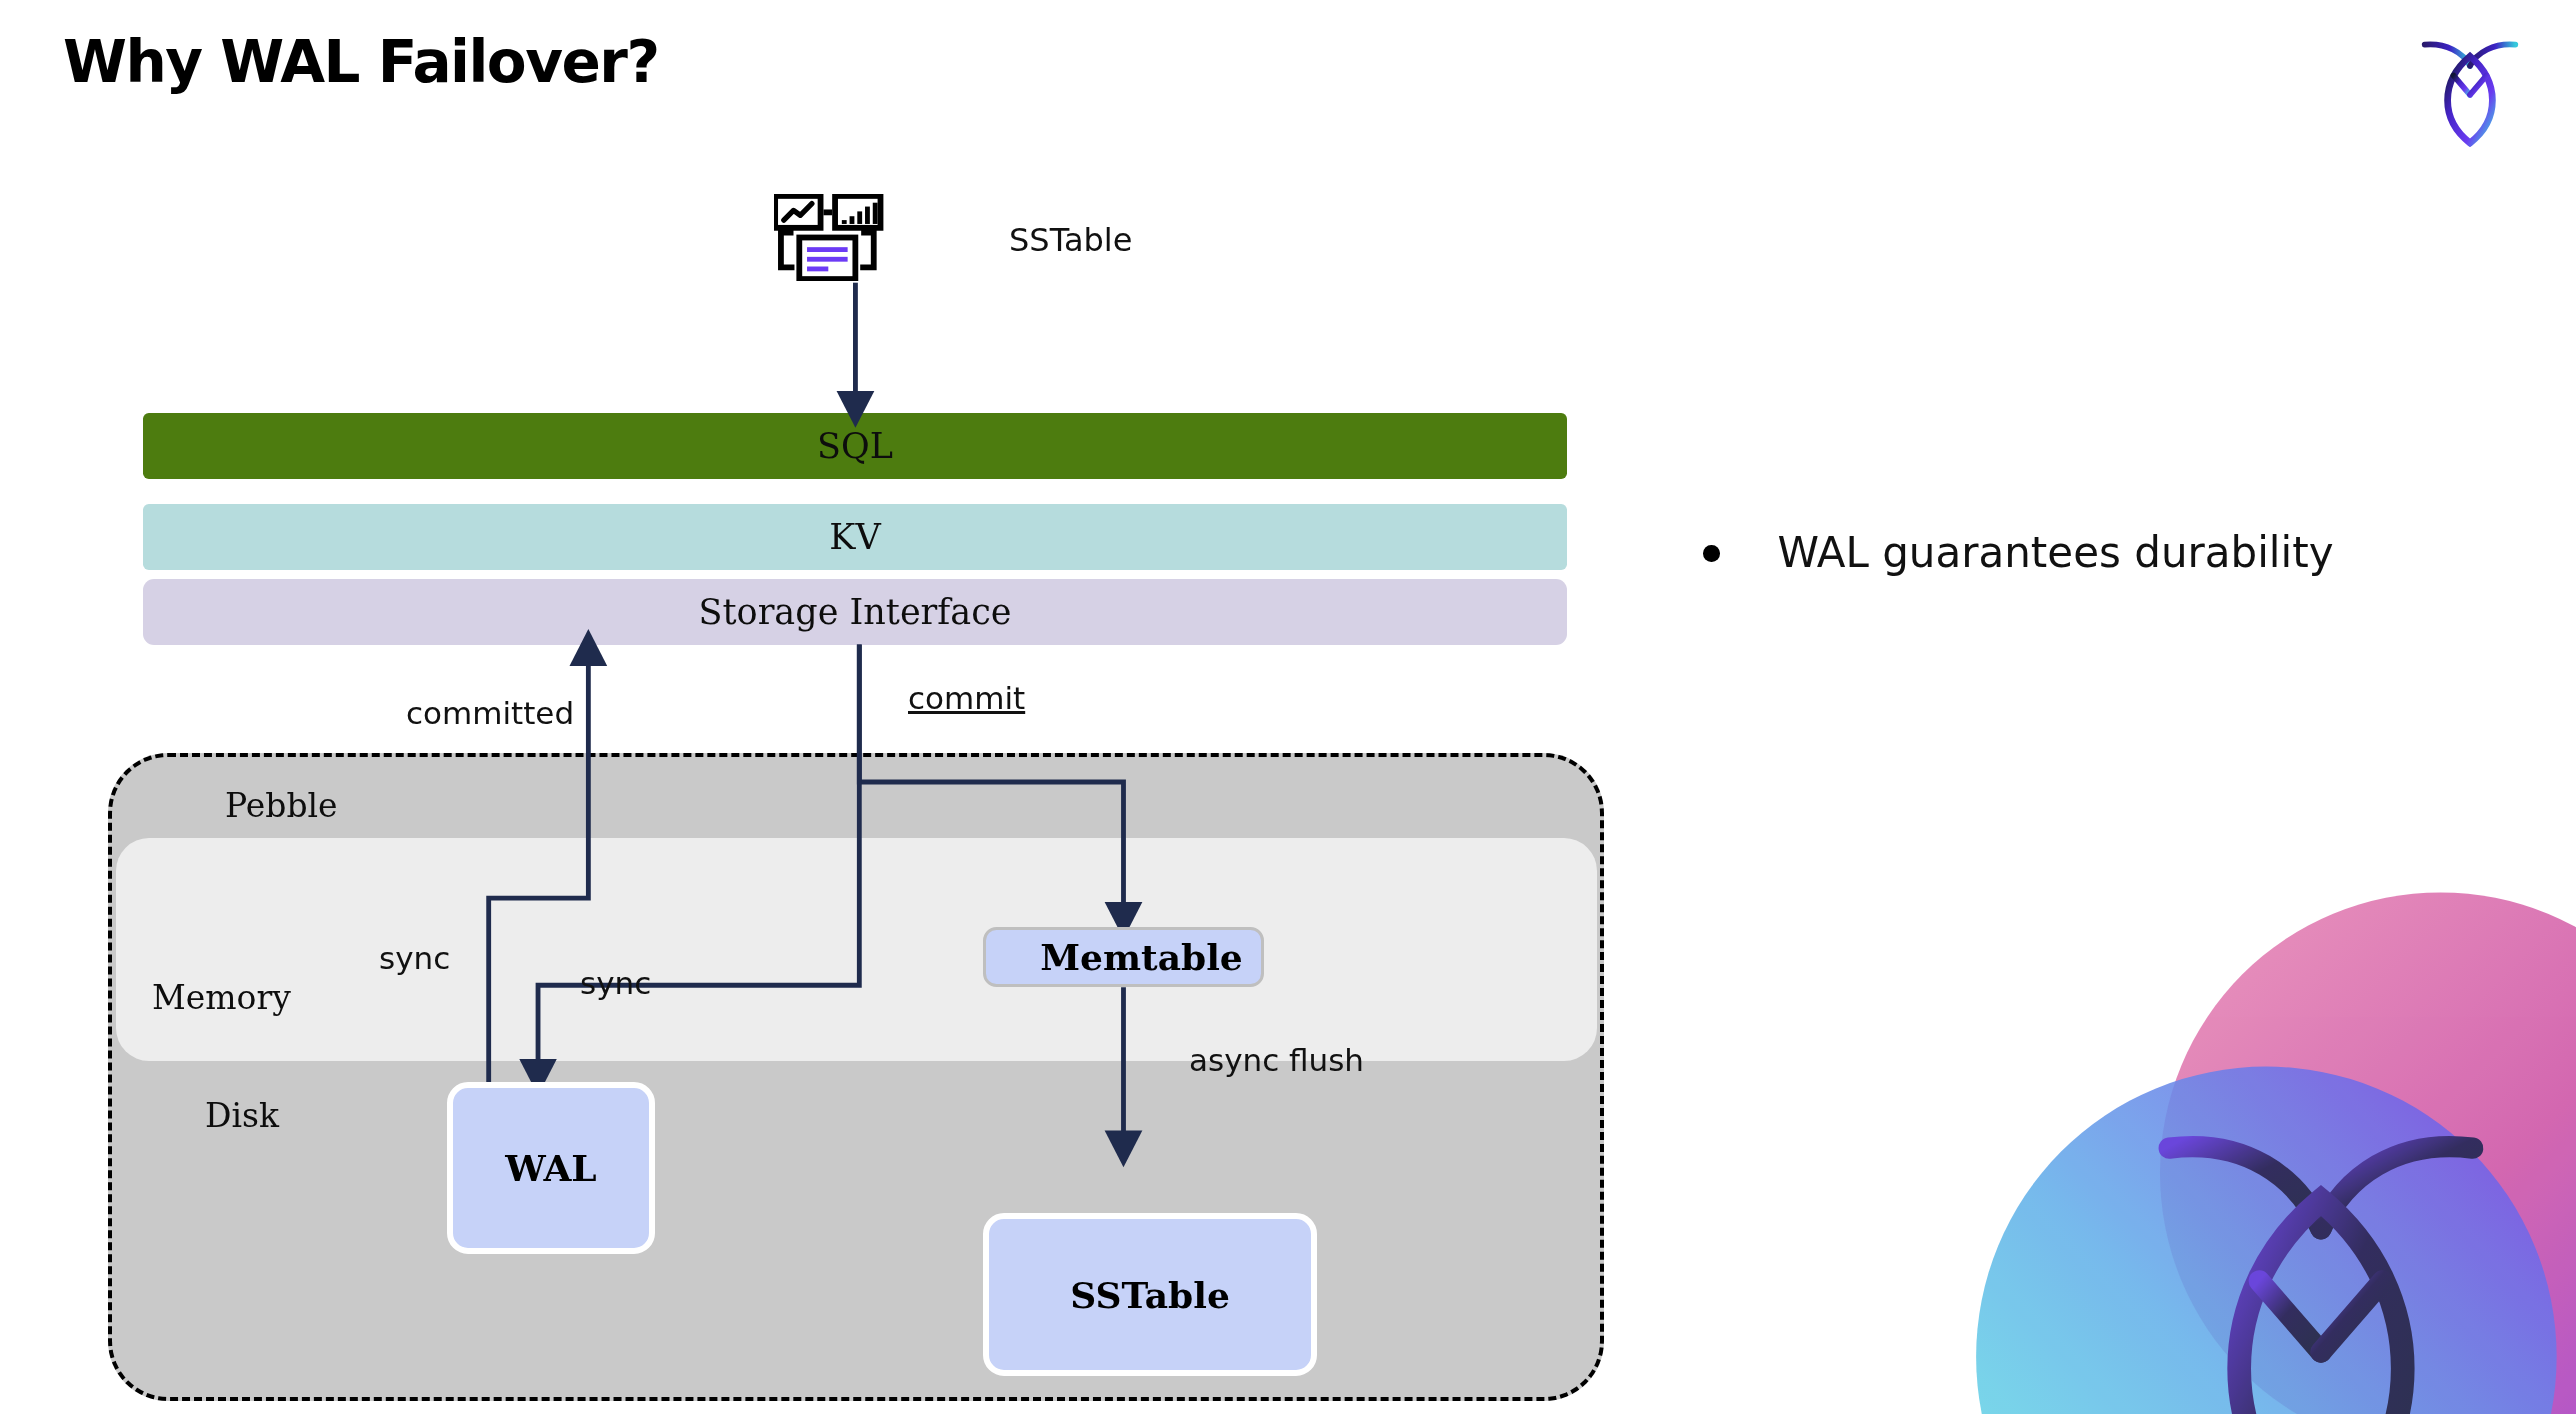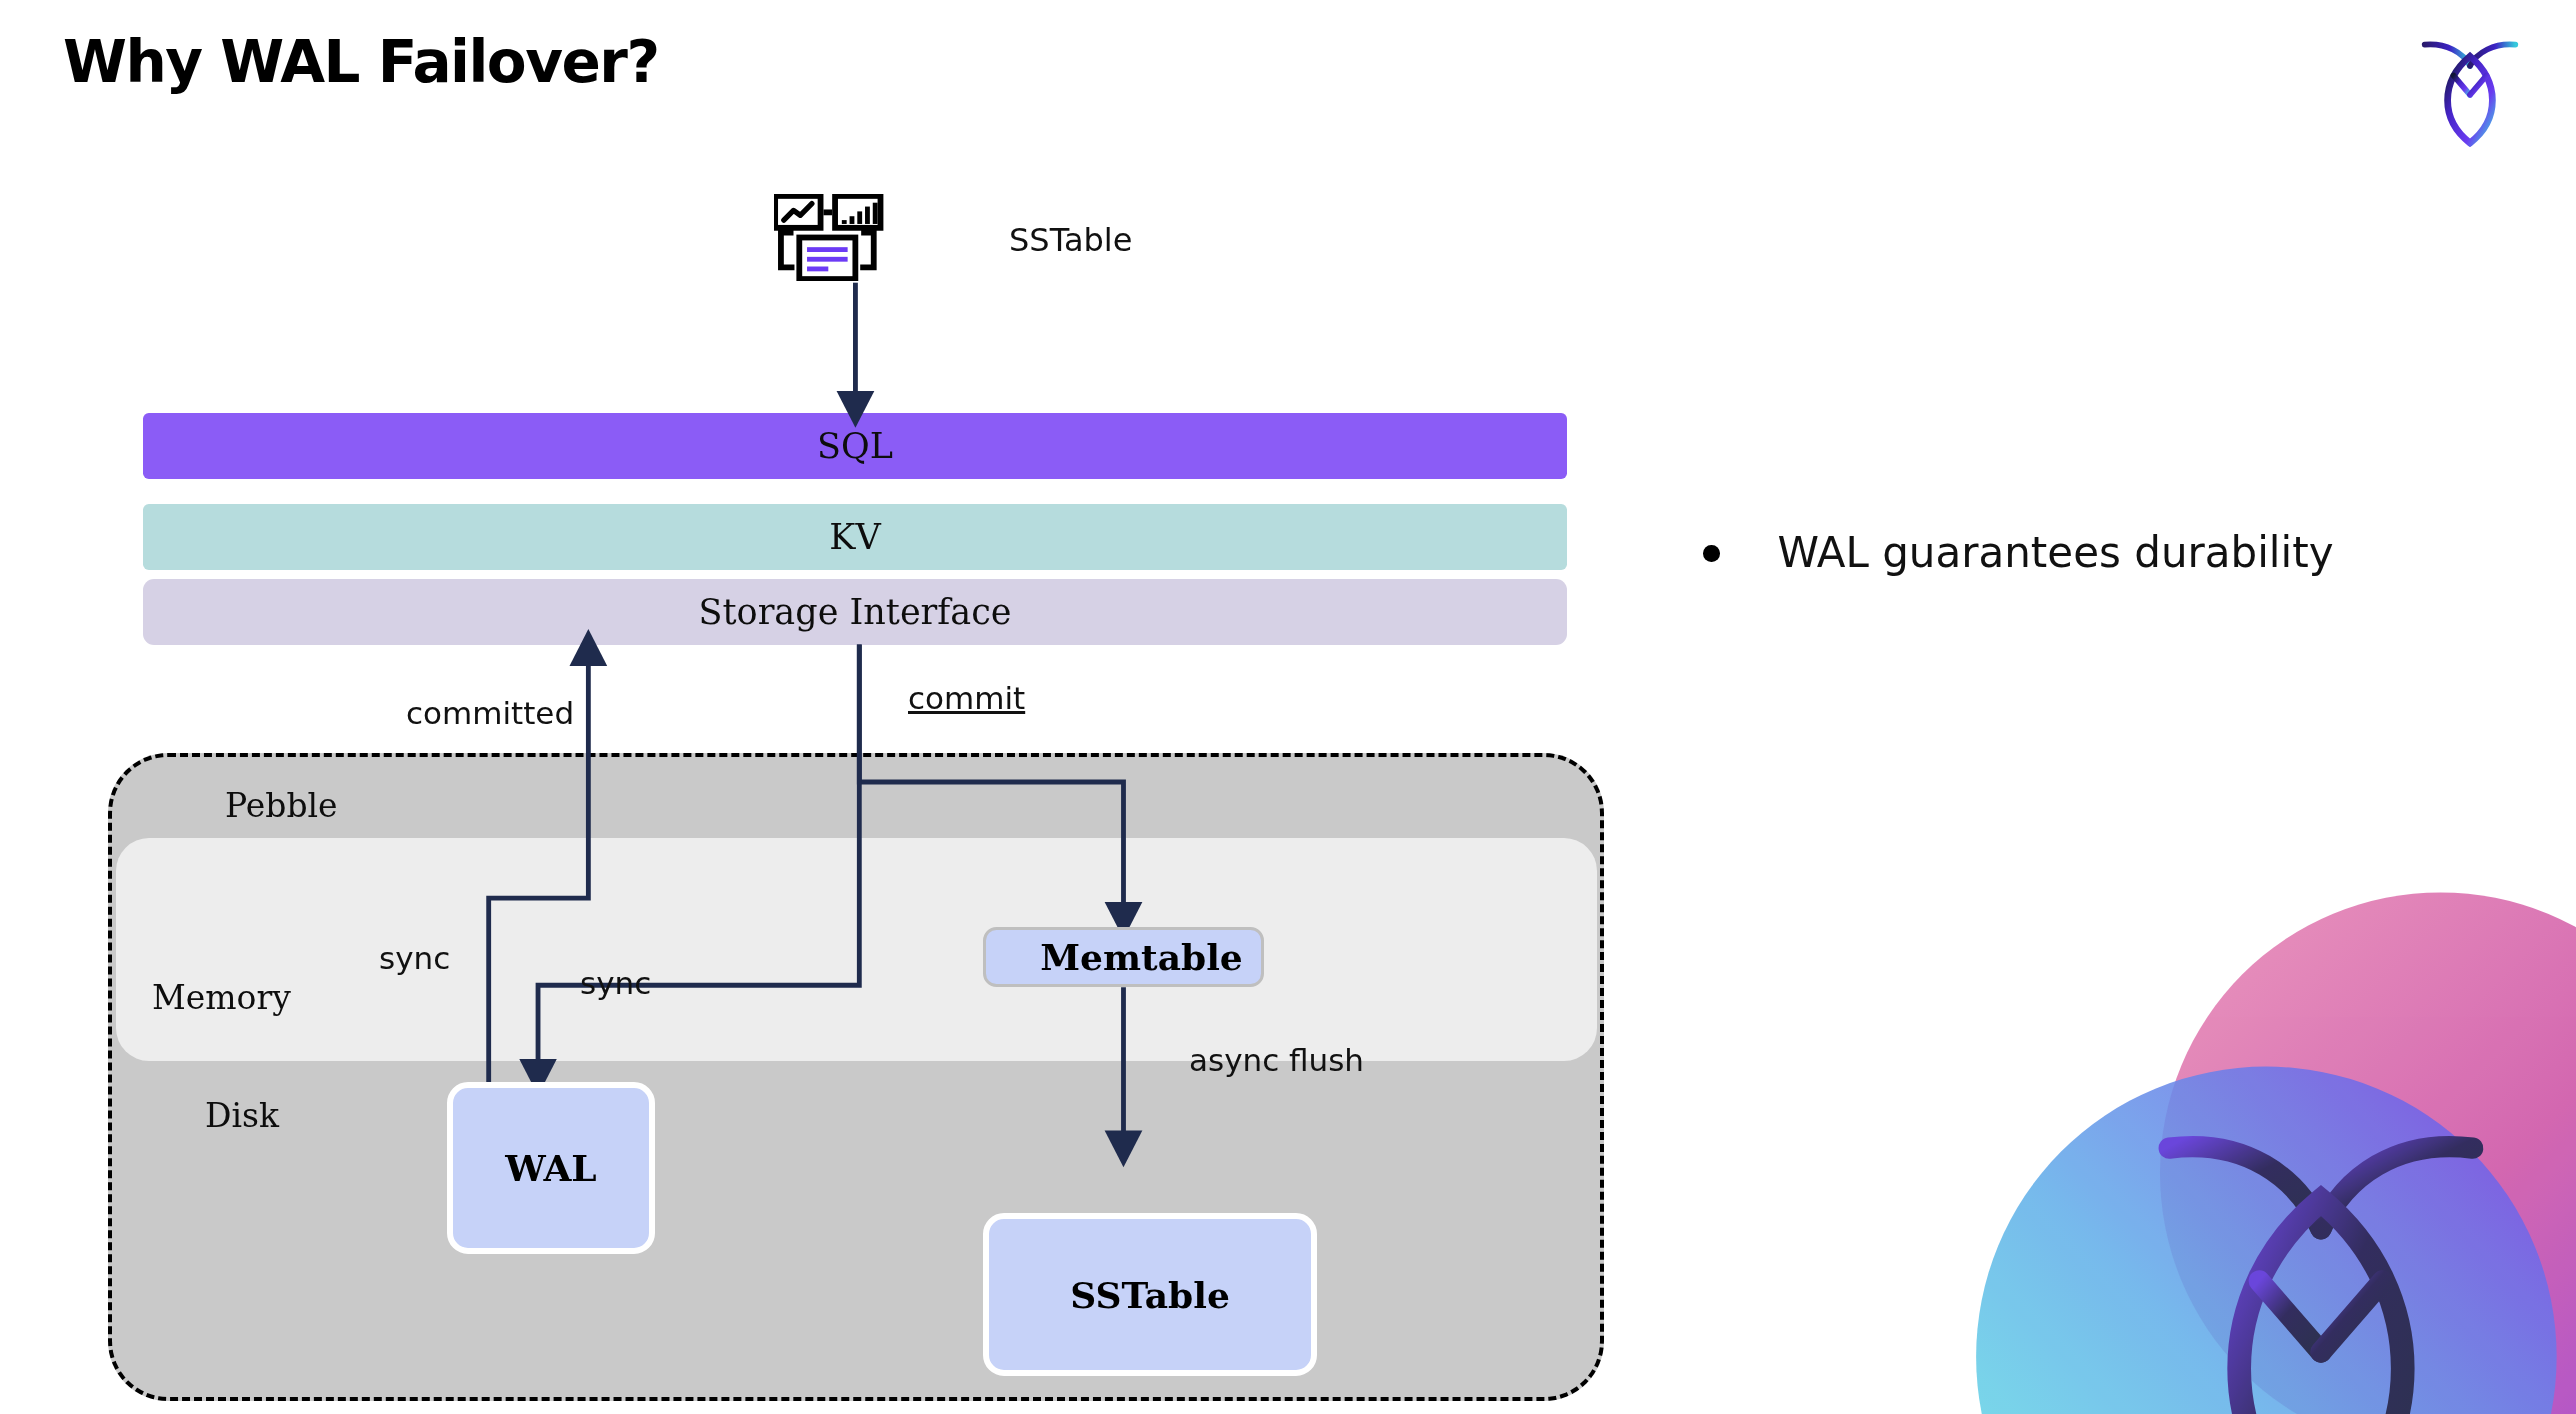--- a/index.html
+++ b/index.html
@@ -63,21 +63,21 @@
     width: 1424px;
     height: 66px;
     border-radius: 5.8px;
     display: flex;
     align-items: center;
     justify-content: center;
     font-family: "DejaVu Serif", serif;
     font-size: 35px;
     color: #0d0d0d;
   }
-  #layer-sql { top: 413px; background: #8b5cf6; }
+  #layer-sql { top: 413px; background: #4d7c0f; }
   #layer-kv  { top: 504px; background: #B6DCDD; }
   #layer-si  { top: 579px; background: #D6D1E5; border-radius: 11px; }
 
   
   #pebble-box {
     position: absolute;
     left: 108px;
     top: 753px;
     width: 1496px;
     height: 648px;

